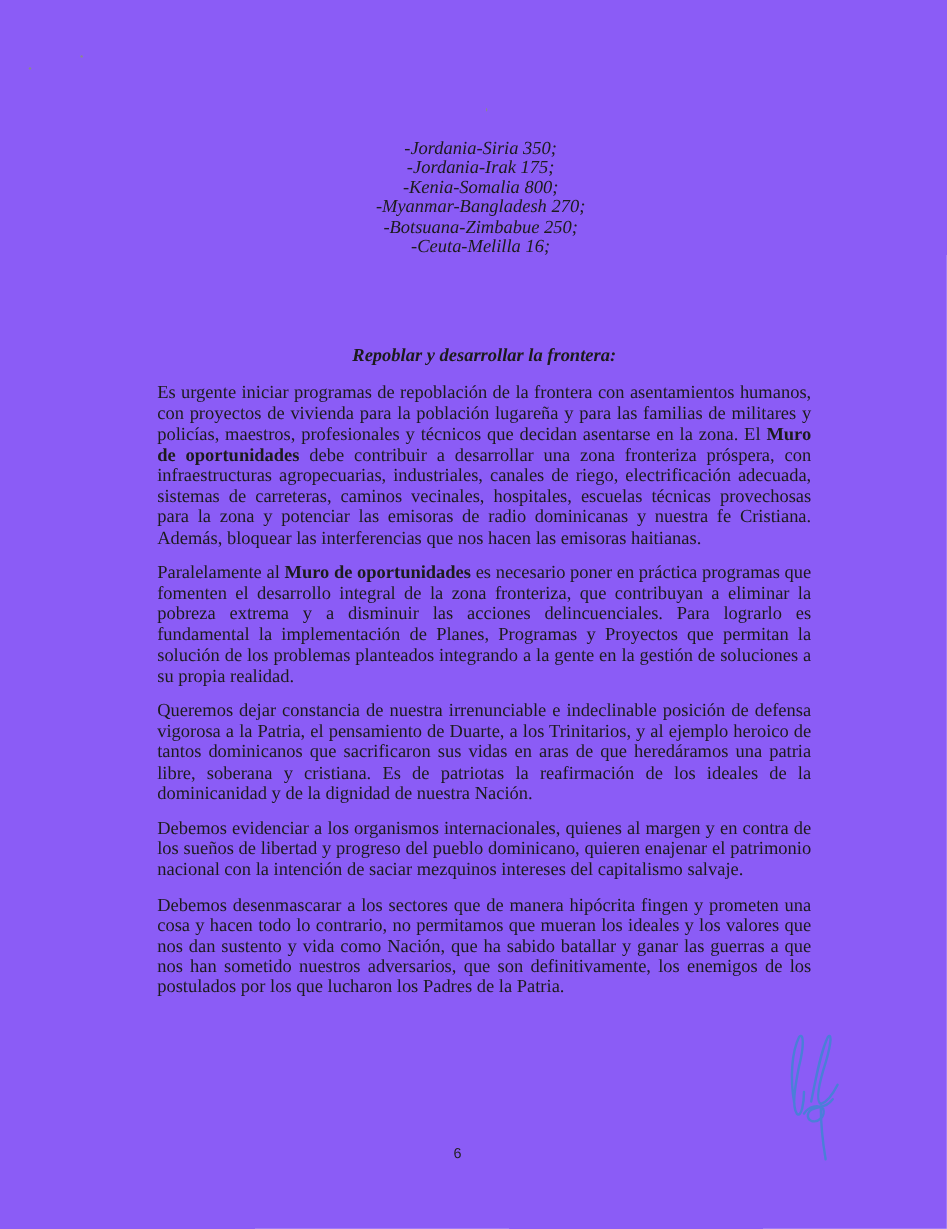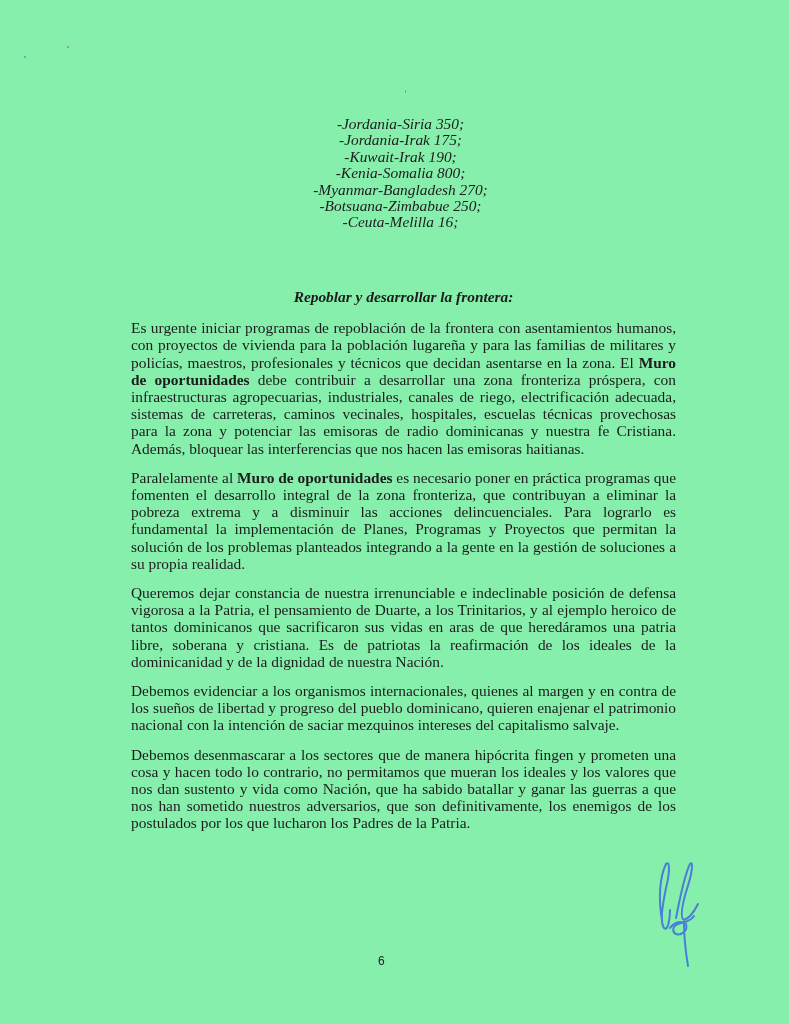--- a/index.html
+++ b/index.html
@@ -1,18 +1,18 @@
 <!DOCTYPE html>
 <html><head>
 <meta charset="utf-8">
 <style>
   html, body { margin: 0; padding: 0; background: #ffffff; }
   body { width: 789px; height: 1024px; position: relative; overflow: hidden;
          font-family: "Liberation Serif", "DejaVu Serif", serif; color: #1c1c1c; }
-  .page { position: absolute; left: 0; top: 0; width: 789px; height: 1024px; background: #86efac; }
+  .page { position: absolute; left: 0; top: 0; width: 789px; height: 1024px; background: #8b5cf6; }
   .speck { position: absolute; width: 2px; height: 2px; background: #8a8a8a; border-radius: 50%; }
   .borders-list { position: absolute; left: 0; top: 116px; width: 789px; text-align: center;
                   font-style: italic; font-size: 15.4px; line-height: 16.4px; }
   .borders-list div { margin-left: 12px; }
   .content { position: absolute; left: 131px; top: 288px; width: 545px; font-size: 15.4px; line-height: 17.2px; }
   .heading { font-weight: bold; font-style: italic; margin: 0 0 14px 0; font-size: 15.4px; text-align: center; }
   .para { margin: 0 0 12px 0; text-align: justify; }
   .para b { font-weight: bold; }
   .signature { position: absolute; left: 640px; top: 858px; width: 80px; height: 110px; }
   .page-number { position: absolute; left: 378px; top: 954px; font-family: "Liberation Sans", "DejaVu Sans", sans-serif;
@@ -22,21 +22,20 @@
 <body>
 
 <div class="page">
   <span class="speck" style="left:24px;top:56px;"></span>
   <span class="speck" style="left:67px;top:46px;"></span>
   <span class="speck" style="left:405px;top:90px;width:1px;height:3px;"></span>
 
   <div class="borders-list">
     <div>-Jordania-Siria 350;</div>
     <div>-Jordania-Irak 175;</div>
-    <div>-Kuwait-Irak 190;</div>
     <div>-Kenia-Somalia 800;</div>
     <div>-Myanmar-Bangladesh 270;</div>
     <div>-Botsuana-Zimbabue 250;</div>
     <div>-Ceuta-Melilla 16;</div>
   </div>
 
   <div class="content">
     <p class="heading">Repoblar y desarrollar la frontera:</p>
 
 

